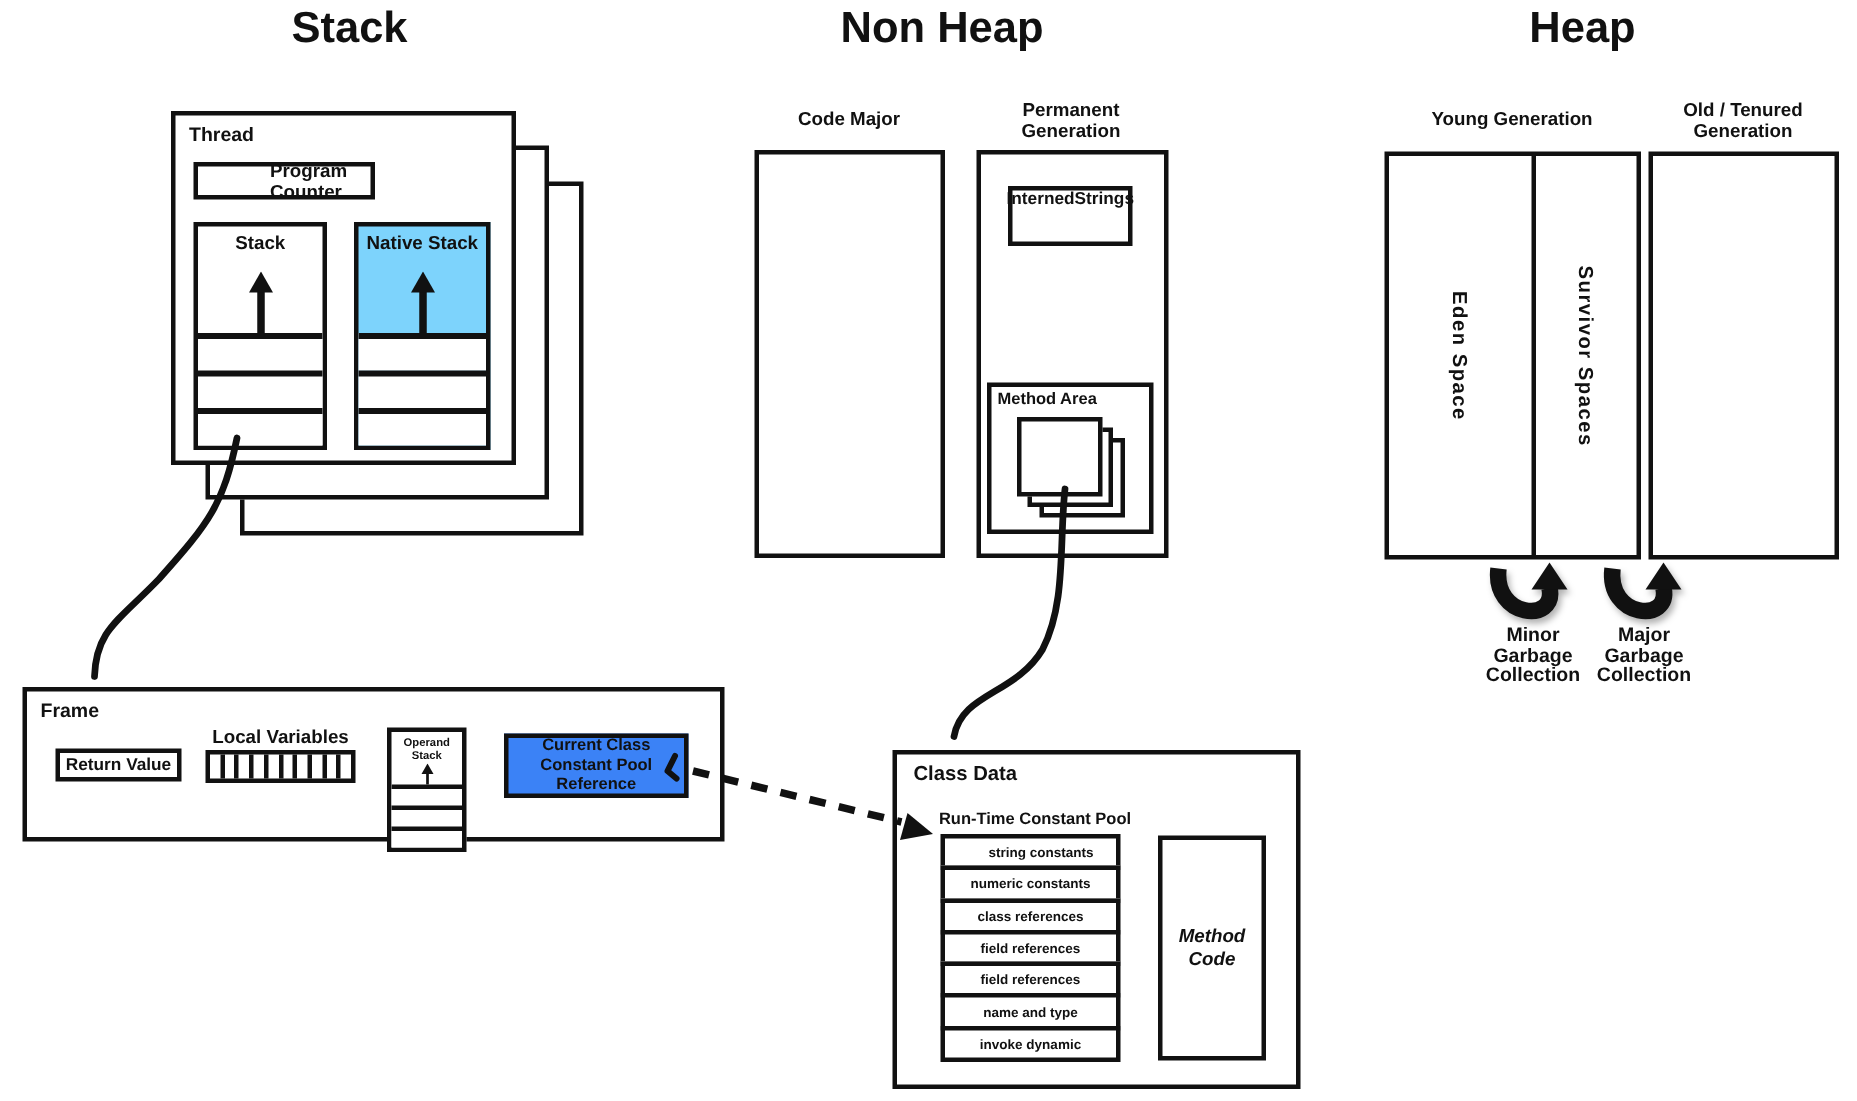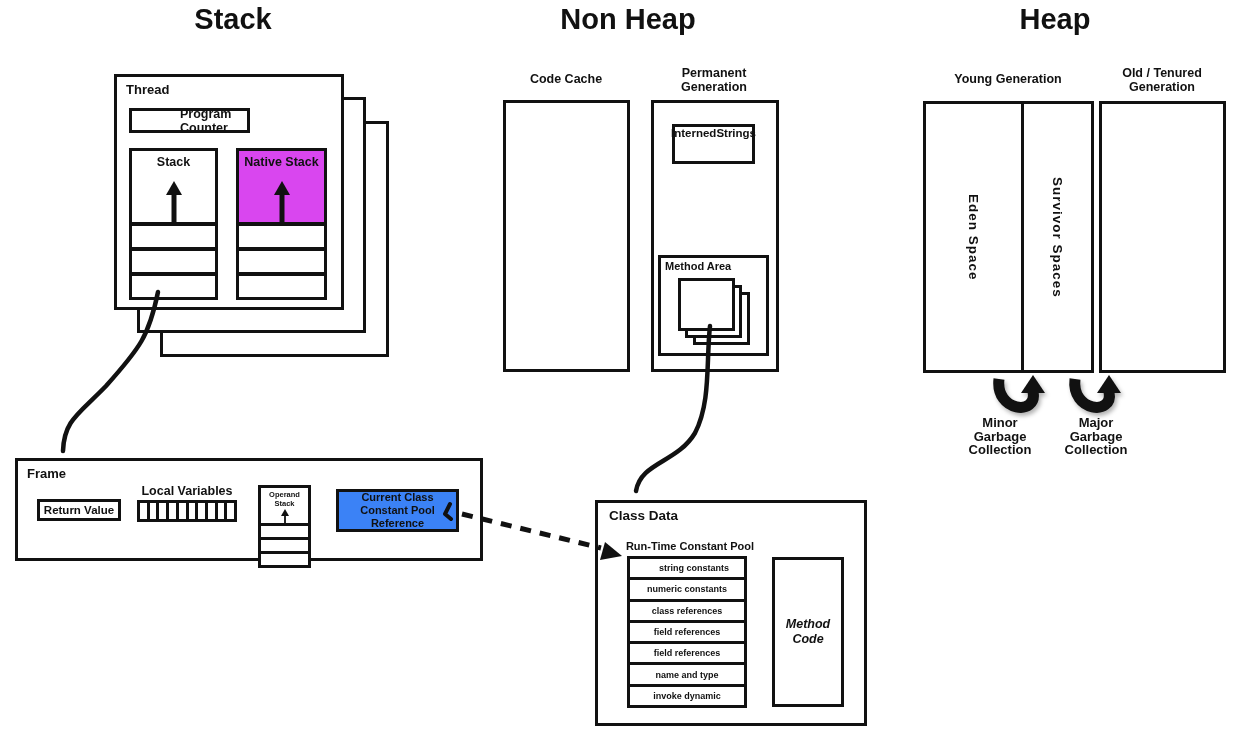--- a/index.html
+++ b/index.html
@@ -58,21 +58,21 @@
         <polygon points="11,0 3,14 19,14" fill="#111"></polygon>
         <polygon points="11,56 3,42 19,42" fill="#111"></polygon>
       </svg>
       <div class="vrows">
         <div class="r"></div>
         <div class="r"></div>
         <div class="r"></div>
       </div>
     </div>
 
-    <div class="abs memcol" style="left:119px;top:71px;width:91px;height:152px;border:3px solid #111;background:#d946ef;">
+    <div class="abs memcol" style="left:119px;top:71px;width:91px;height:152px;border:3px solid #111;background:#7dd3fc;">
       <div class="head">Native Stack</div>
       <svg class="arr" width="22" height="56" viewBox="0 0 22 56">
         <line x1="11" y1="9" x2="11" y2="47" stroke="#111" stroke-width="5"></line>
         <polygon points="11,0 3,14 19,14" fill="#111"></polygon>
         <polygon points="11,56 3,42 19,42" fill="#111"></polygon>
       </svg>
       <div class="vrows">
         <div class="r"></div>
         <div class="r"></div>
         <div class="r"></div>
@@ -112,21 +112,21 @@
         <div class="r"></div>
       </div>
     </div>
     <div class="abs ctr" style="left:318px;top:28px;width:123px;height:43px;border:3px solid #111;background:#3b82f6;font-size:11px;line-height:1.16;display:flex;flex-direction:column;justify-content:center;">
       <span class="stackline">Current Class</span>
       <span class="stackline">Constant Pool</span>
       <span class="stackline">Reference</span>
     </div>
   </div>
 
-  <div class="abs ctr lbl12" style="left:506px;top:72px;width:120px;">Code Cache</div>
+  <div class="abs ctr lbl12" style="left:506px;top:72px;width:120px;">Code Major</div>
   <div class="box" style="left:503px;top:100px;width:127px;height:272px;"></div>
 
   <div class="abs ctr lbl12" style="left:654px;top:66px;width:120px;">
     <span class="stackline">Permanent</span>
     <span class="stackline">Generation</span>
   </div>
   <div class="box" style="left:651px;top:100px;width:128px;height:272px;"></div>
   <div class="box ctr" style="left:672px;top:124px;width:83px;height:40px;font-size:11.5px;line-height:1.2;display:flex;flex-direction:row;justify-content:center;">
     <span class="stackline">Interned</span>
     <span class="stackline">Strings</span>
@@ -165,21 +165,21 @@
   </div>
   <div class="abs vtext" style="left:959px;top:110px;width:28px;height:254px;">Eden Space</div>
   <div class="abs vtext" style="left:1043px;top:110px;width:28px;height:254px;">Survivor Spaces</div>
 
   <div class="abs ctr lbl12" style="left:1102px;top:66px;width:120px;">
     <span class="stackline">Old / Tenured</span>
     <span class="stackline">Generation</span>
   </div>
   <div class="box" style="left:1099px;top:101px;width:127px;height:272px;"></div>
 
-  <div class="abs ctr gclabel" style="left:1000px;top:416px;">
+  <div class="abs ctr gclabel" style="left:1022px;top:416px;">
     <span class="stackline">Minor</span>
     <span class="stackline">Garbage</span>
     <span class="stackline">Collection</span>
   </div>
   <div class="abs ctr gclabel" style="left:1096px;top:416px;">
     <span class="stackline">Major</span>
     <span class="stackline">Garbage</span>
     <span class="stackline">Collection</span>
   </div>
 

